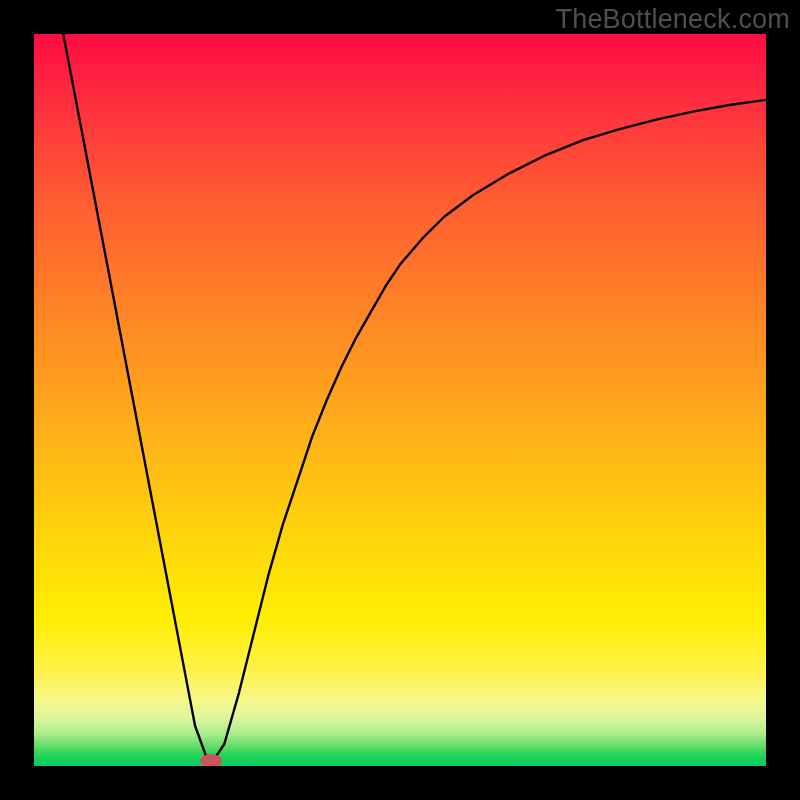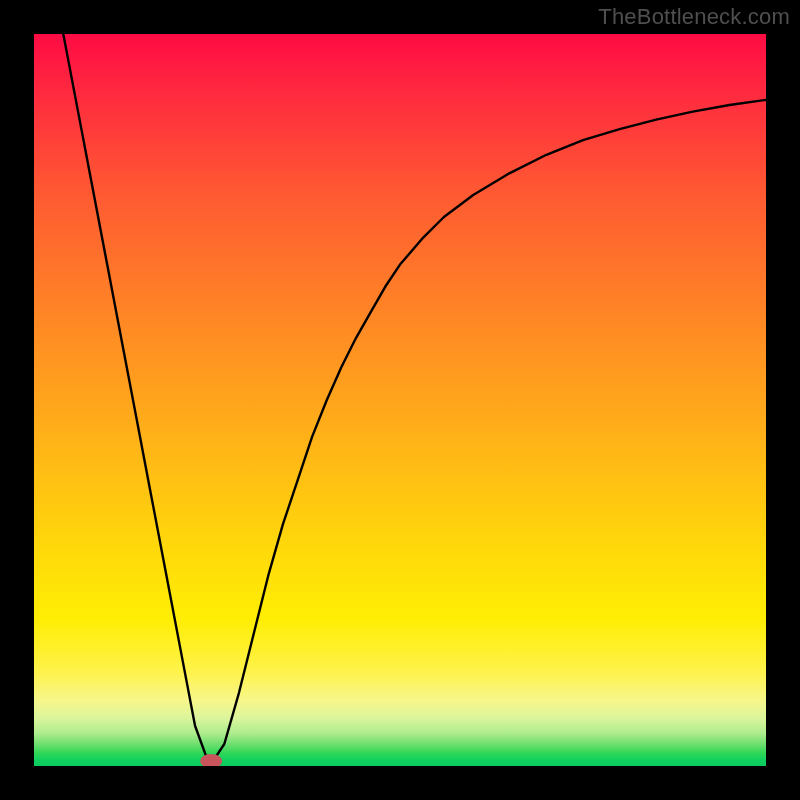--- a/index.html
+++ b/index.html
@@ -49,21 +49,21 @@
     left: 0;
     top: 0;
     width: 100%;
     height: 100%;
   }
   .watermark {
     position: absolute;
     top: 4px;
     right: 10px;
     color: #4f4f4f;
-    font-size: 22px;
+    font-size: 27px;
     letter-spacing: 0.2px;
   }
 </style>
 </head>
 <body>
 
 <div class="frame">
 
   <div class="plot">
     <svg viewBox="0 0 732 732" preserveAspectRatio="none">

